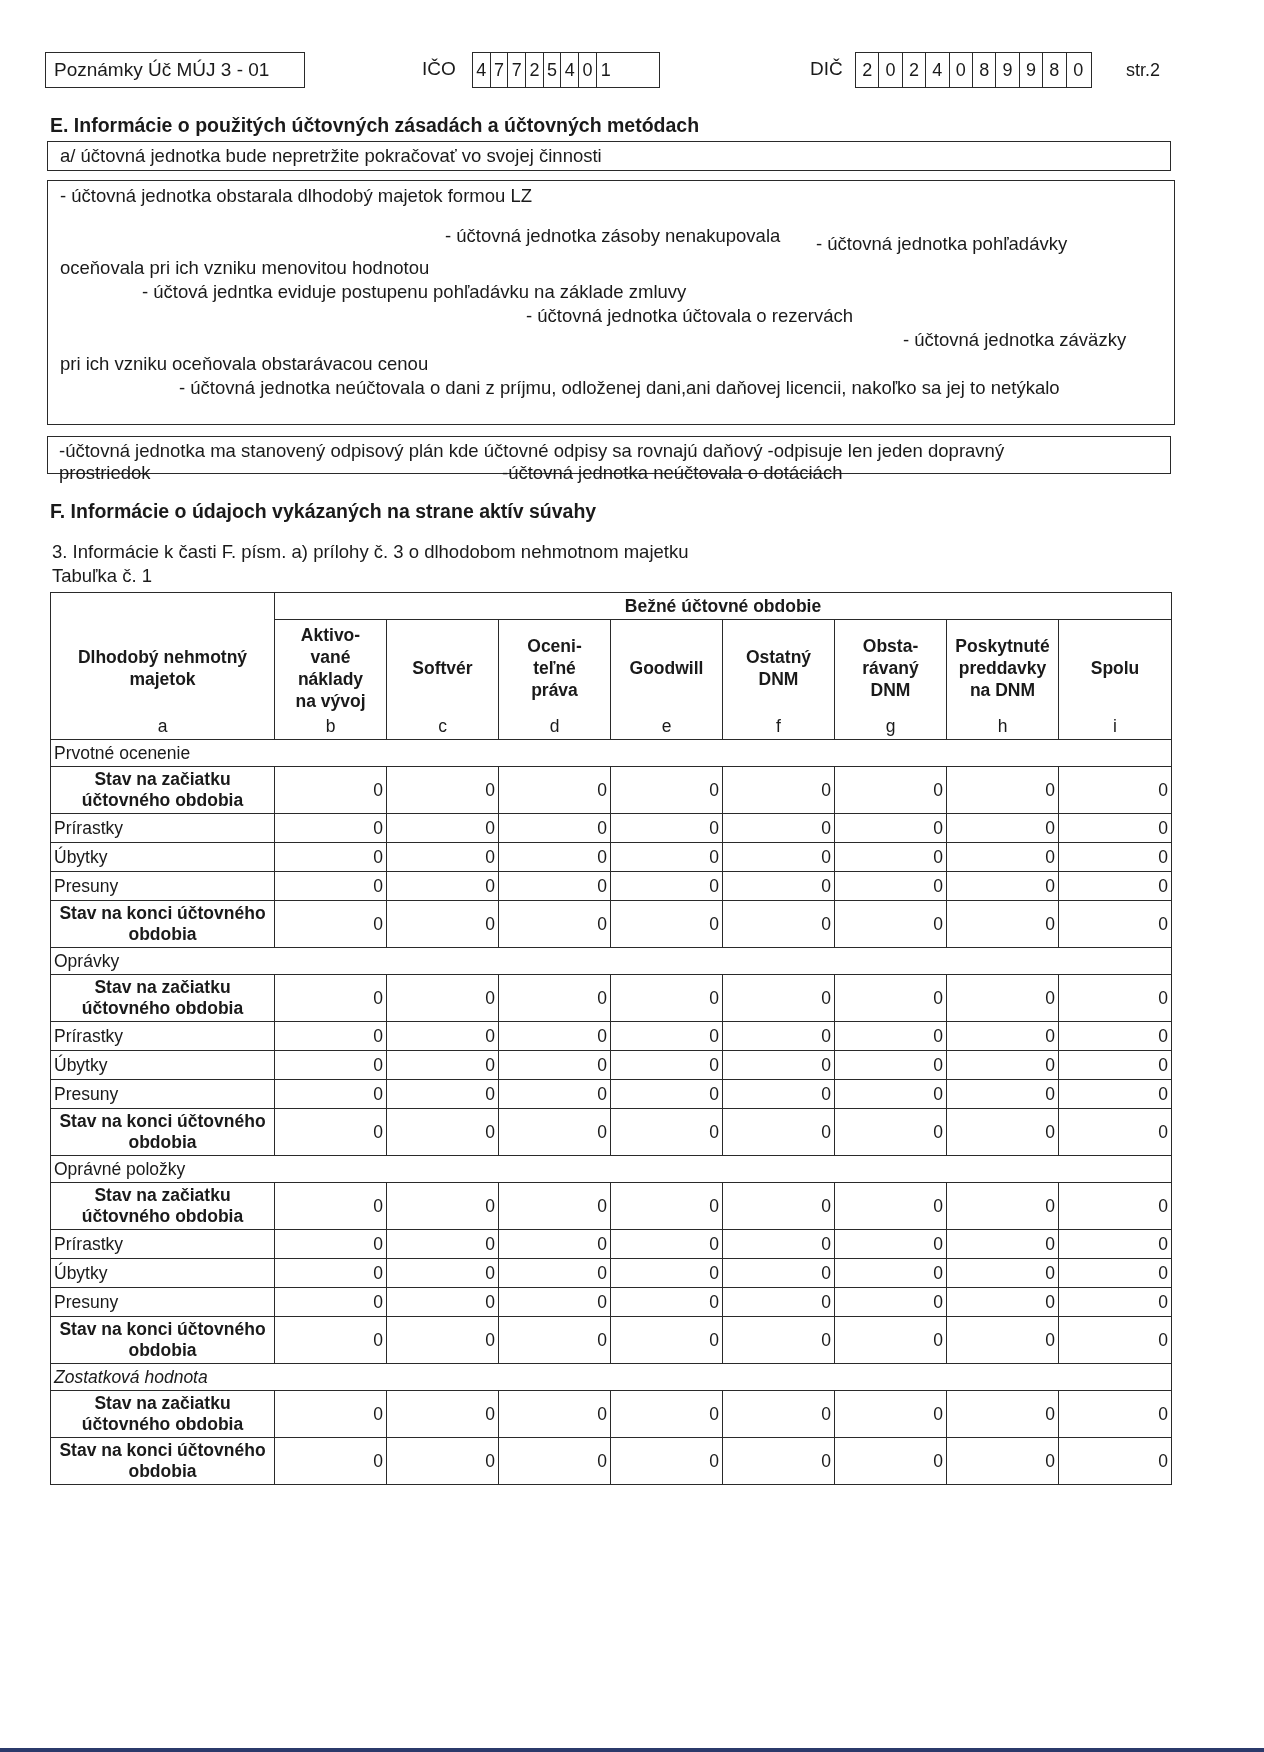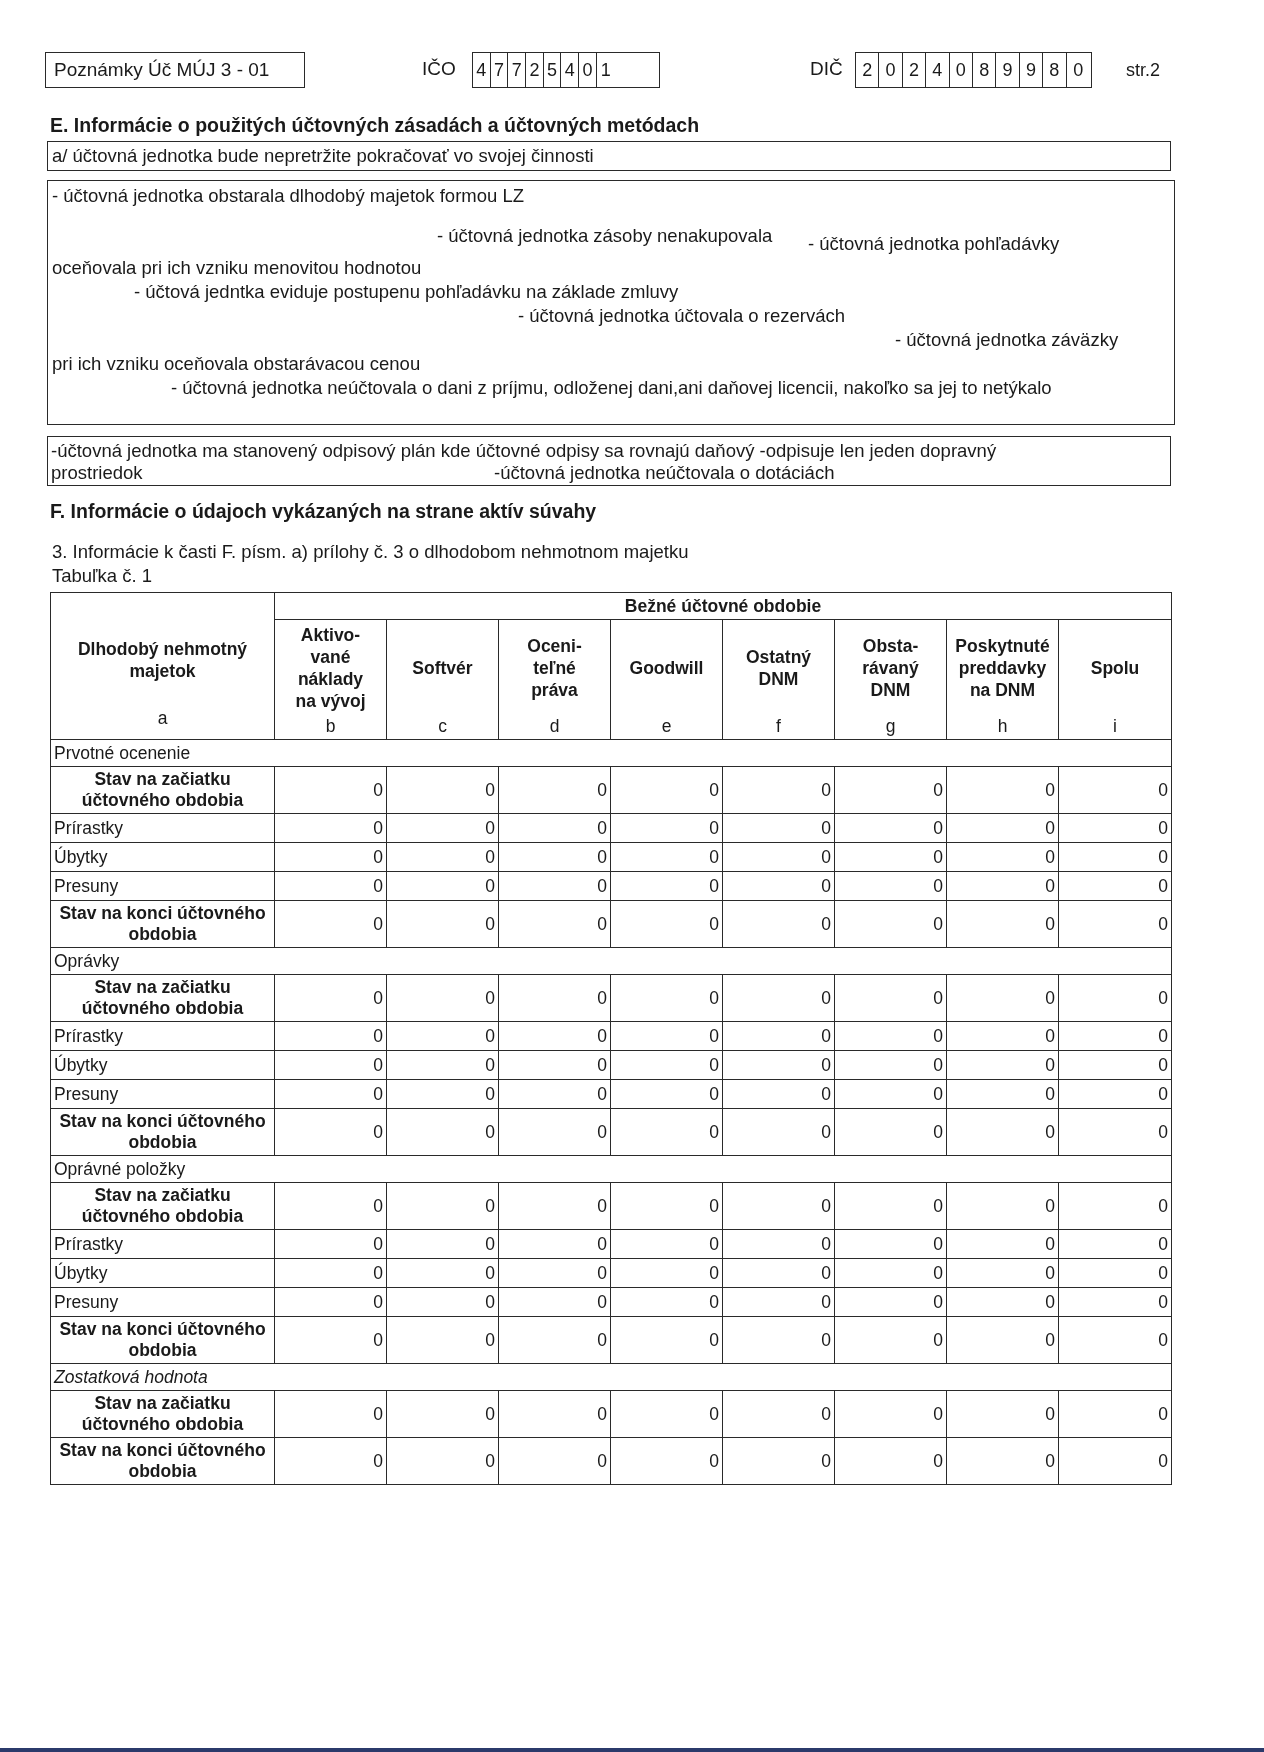--- a/index.html
+++ b/index.html
@@ -9,21 +9,21 @@
   .box { border:1.5px solid #2a2a2a; box-sizing:border-box; }
   .hdr-title { left:45px; top:52px; width:260px; height:36px; font-size:19px;
                line-height:34px; padding-left:8px; }
   .lbl { font-size:19px; }
   .digits { display:flex; border:1.5px solid #2a2a2a; box-sizing:border-box; height:36px; }
   .digit { width:17.7px; border-right:1.5px solid #2a2a2a; font-size:18px; line-height:34px;
            text-align:center; box-sizing:border-box; }
   .digit:last-child { border-right:none; }
   .digits.dic .digit { width:23.4px; }
   .sec-title { font-weight:bold; font-size:19.5px; }
-  .txt { font-size:18.5px; white-space:nowrap; position:absolute; }
+  .txt { font-size:18.5px; white-space:nowrap; position:absolute;margin-left:8px; }
   table.t { position:absolute; left:50px; top:592px; border-collapse:collapse;
             table-layout:fixed; width:1121px; font-size:17.5px; }
   table.t td, table.t th { border:1.5px solid #2a2a2a; padding:0 3px; }
   table.t th { font-weight:bold; text-align:center; line-height:22px; }
   .num { text-align:right; }
   .rowlbl { text-align:left; }
   .bold { font-weight:bold; line-height:21px;text-align:center; }
   .bottom-line { left:0; top:1748px; width:1264px; height:4px; background:#2b3a6b; }
 </style>
 </head>
@@ -69,21 +69,21 @@
   <span class="txt" style="left:389px;top:44px;">- účtovná jednotka zásoby nenakupovala</span>
   <span class="txt" style="left:760px;top:52px;">- účtovná jednotka pohľadávky</span>
   <span class="txt" style="left:4px;top:76px;">oceňovala pri ich vzniku menovitou hodnotou</span>
   <span class="txt" style="left:86px;top:100px;">- účtová jedntka eviduje postupenu pohľadávku na základe zmluvy</span>
   <span class="txt" style="left:470px;top:124px;">- účtovná jednotka účtovala o rezervách</span>
   <span class="txt" style="left:847px;top:148px;">- účtovná jednotka záväzky</span>
   <span class="txt" style="left:4px;top:172px;">pri ich vzniku oceňovala obstarávacou cenou</span>
   <span class="txt" style="left:123px;top:196px;">- účtovná jednotka neúčtovala o dani z príjmu, odloženej dani,ani daňovej licencii, nakoľko sa jej to netýkalo</span>
 </div>
 
-<div class="abs box" style="left:47px;top:436px;width:1124px;height:50px;">
+<div class="abs box" style="left:47px;top:436px;width:1124px;height:38px;">
   <span class="txt" style="left:3px;top:3px;">-účtovná jednotka ma stanovený odpisový plán  kde účtovné odpisy sa rovnajú daňový -odpisuje len jeden dopravný</span>
   <span class="txt" style="left:3px;top:25px;">prostriedok</span>
   <span class="txt" style="left:446px;top:25px;">-účtovná jednotka neúčtovala o dotáciách</span>
 </div>
 
 <div class="abs sec-title" style="left:50px;top:500px;">F. Informácie o údajoch vykázaných na strane aktív súvahy</div>
 <div class="abs" style="left:52px;top:541px;font-size:18.5px;">3. Informácie k časti F. písm. a) prílohy č. 3 o dlhodobom nehmotnom majetku</div>
 <div class="abs" style="left:52px;top:565px;font-size:18.5px;">Tabuľka č. 1</div>
 
 <table class="t" id="tbl">
@@ -93,21 +93,21 @@
       <col style="width:112px">
       <col style="width:112px">
       <col style="width:112px">
     <col style="width:112px">
       <col style="width:112px">
       <col style="width:112px">
       <col style="width:113px">
   </colgroup>
   <thead>
     <tr style="height:27px;">
-      <th rowspan="2" style="vertical-align:bottom;padding-bottom:8px;">
+      <th rowspan="2" style="vertical-align:bottom;padding-bottom:0;">
         <div style="height:94px;display:flex;align-items:center;justify-content:center;">
           <span style="display:block;width:170px;">Dlhodobý nehmotný majetok</span>
         </div>
         <div style="font-weight:normal;height:24px;">a</div>
       </th>
       <th colspan="8">Bežné účtovné obdobie</th>
     </tr>
     <tr id="colhdr" style="height:120px;">
         <th style="vertical-align: bottom;">
           <div style="height: 94px; display: flex; align-items: center; justify-content: center; white-space: pre-line;">Aktivo-

